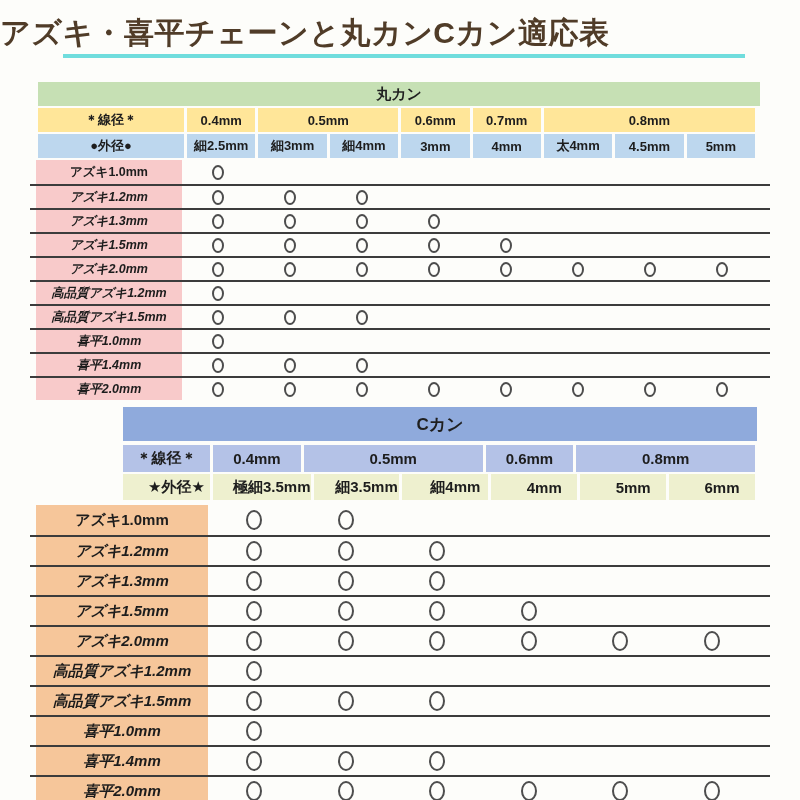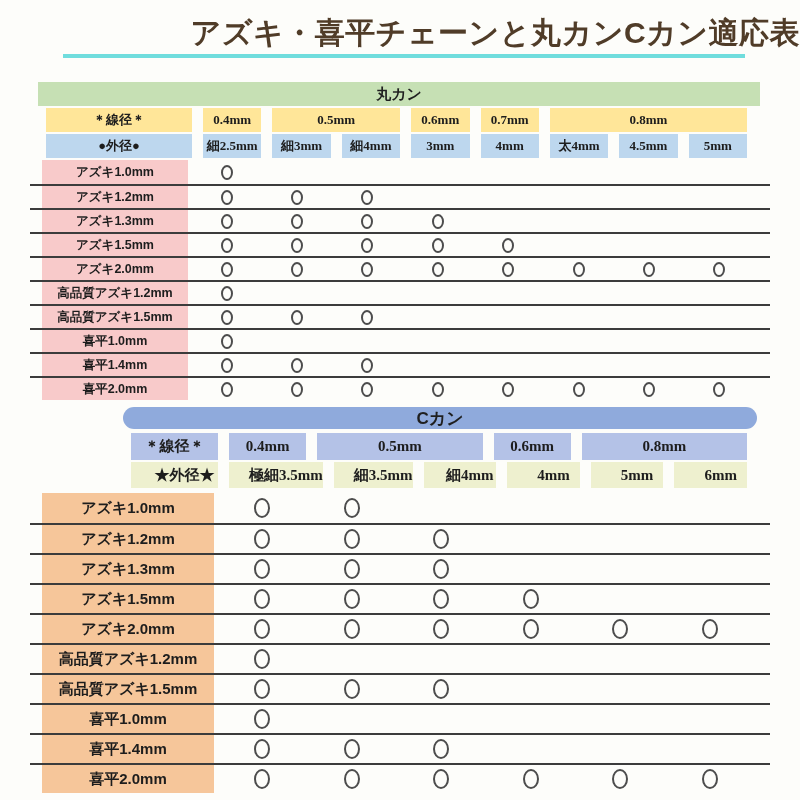--- a/index.html
+++ b/index.html
@@ -7,58 +7,58 @@
     width:800px;height:800px;
     background:var(--page-bg,#fdfdfa);
     font-family:"Liberation Sans","DejaVu Sans",sans-serif;
     position:relative;overflow:hidden;
     color:#1d1d1d;
   }
   .page{position:absolute;inset:0;}
   
   .title{
     position:absolute;top:13px;left:0;width:800px;
-    text-align:right;font-size:30px;font-weight:700;
+    text-align:left;font-size:30px;font-weight:700;
     color:var(--title-color,#503c28);letter-spacing:0.5px;
     margin:0;
   }
   .title-underline{
     position:absolute;top:54px;left:63px;width:682px;height:4px;
     background:var(--underline,#70dddd);
   }
   
   .tbl{position:absolute;left:30px;width:740px;}
   .tbl1{top:82px;text-align:center;}
   .tbl2{top:407px;}
   .bar{
     font-weight:700;display:flex;align-items:center;justify-content:center;
     color:#1f1f1f;
   }
   .tbl1 .bar{margin-left:8px;width:722px;height:24px;font-size:15px;background:var(--t1-bar,#c6e0b4);margin-bottom:2px;}
-  .tbl2 .bar{margin-left:93px;width:634px;height:22px;font-size:17px;background:var(--t2-bar,#8faadc);margin-bottom:4px;border-radius:12px;}
-  .hrow{display:grid;column-gap:11px;align-items:stretch;font-family:Liberation Serif, serif;}
+  .tbl2 .bar{margin-left:93px;width:634px;height:34px;font-size:17px;background:var(--t2-bar,#8faadc);margin-bottom:4px;}
+  .hrow{display:grid;column-gap:3px;align-items:stretch;}
   .tbl1 .hrow{grid-template-columns:5px 146px repeat(8,1fr) 12px;height:24px;margin-bottom:2px;font-size:13px;}
   .tbl2 .hrow{grid-template-columns:90px 87px repeat(6,1fr) 12px;margin-bottom:2px;font-size:15px;}
   .tbl2 .hrow.wire{height:27px;}
   .tbl2 .hrow.outer{height:26px;margin-bottom:5px;}
   .hcell{
     display:flex;align-items:center;justify-content:center;
     font-weight:700;white-space:nowrap;
   }
   .tbl1 .wire .hcell{background:var(--t1-wire,#ffe699);}
   .tbl1 .outer .hcell{background:var(--t1-outer,#bdd7ee);}
   .tbl2 .wire .hcell{background:var(--t2-wire,#b4c2e7);}
   .tbl2 .outer .hcell{background:var(--t2-outer,#eef0cf);padding-left:20px;}
   .sp{background:transparent;}
   
   .body{width:740px;}
-  .brow{display:grid;column-gap:7px;box-sizing:border-box;}
+  .brow{display:grid;column-gap:1px;box-sizing:border-box;}
   .tbl1 .brow{grid-template-columns:5px 146px repeat(8,1fr) 12px;height:24px;}
   .tbl2 .brow{grid-template-columns:5px 172px repeat(6,1fr) 12px;height:30px;}
-  .brow + .brow{border-top:2px solid var(--line,#3c3c3c);}
+  .brow + .brow{border-top:2px solid var(--line,#3c3c3c);font-style:italic;}
   .rlabel{
     display:flex;align-items:center;justify-content:center;
     font-weight:700;white-space:nowrap;
   }
   .tbl1 .rlabel{background:var(--t1-label,#f8caca);font-size:12.5px;}
   .tbl2 .rlabel{background:var(--t2-label,#f6c69a);font-size:15px;}
   .ccell{display:flex;align-items:center;justify-content:center;}
   .mark{
     display:block;border:2px solid var(--circle,#4d4d4d);
     border-radius:50%;background:transparent;box-sizing:border-box;

